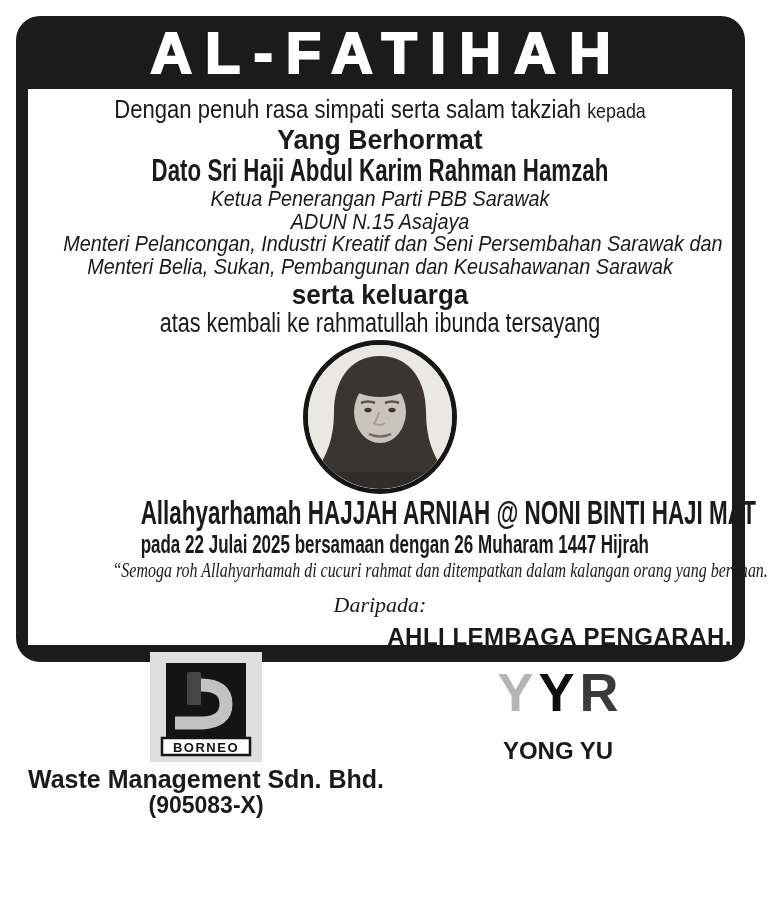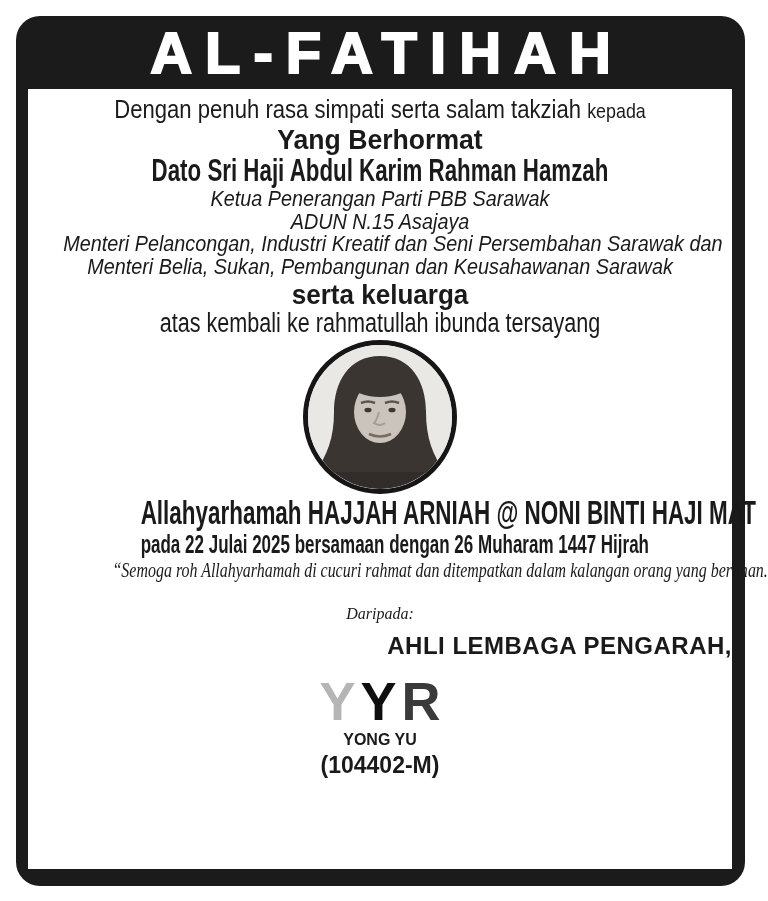--- a/index.html
+++ b/index.html
@@ -1,21 +1,21 @@
 <!DOCTYPE html>
 <html><head>
 <meta charset="utf-8">
 <style>
   html,body{margin:0;padding:0;overflow:hidden;}
   body{
     width:768px;height:901px;background:#ffffff;
     font-family:"Liberation Sans", sans-serif;color:#1a1a1a;position:relative;
   }
   .frame{
-    position:absolute;left:16px;top:16px;width:729px;height:870px;
+    position:absolute;left:16px;top:16px;width:729px;height:646px;
     background:#1b1b1b;border-radius:24px;
   }
   .masthead{
     height:73px;display:flex;align-items:center;justify-content:center;
   }
   .masthead span{
     color:#ffffff;font-size:58px;font-weight:bold;letter-spacing:13px;margin-right:-13px;
     -webkit-text-stroke:2px #ffffff;line-height:73px;
   }
   .panel{
@@ -27,28 +27,28 @@
   .intro .small{font-size:21px;}
   .honorific{font-size:28px;font-weight:bold;line-height:29px;transform:scaleX(.95);}
   .recipient{font-size:31px;font-weight:bold;line-height:34px;transform:scaleX(.72);}
   .rtitle{font-size:22px;font-style:italic;line-height:22.5px;transform:scaleX(.90);}
   .family{font-size:28px;font-weight:bold;line-height:29px;margin-top:2px;transform:scaleX(.93);}
   .occasion{font-size:27px;line-height:29px;transform:scaleX(.80);}
   .photo-wrap{display:flex;justify-content:center;margin:2px 0 2px 0;}
   .deceased-name{font-size:33px;font-weight:bold;line-height:33px;transform:scaleX(.68);}
   .date-line{font-size:25px;font-weight:bold;line-height:27px;margin-top:2px;transform:scaleX(.68);}
   .quote{font-family:"Liberation Serif", serif;font-style:italic;font-size:21px;line-height:24px;transform:scaleX(.76);}
-  .daripada{font-family:"Liberation Serif", serif;font-style:italic;font-size:16px;line-height:24px;margin-top:20px;}
+  .daripada{font-family:"Liberation Serif", serif;font-style:italic;font-size:22px;line-height:24px;margin-top:11px;}
   .group-line{font-size:24px;font-weight:bold;line-height:26px;letter-spacing:.5px;text-align:right;}
   .group-line.first{margin-top:7px;}
   .companies{display:flex;margin-top:2px;}
   .company{flex:1 1 50%;display:flex;flex-direction:column;align-items:center;}
   .company .cname{font-size:25px;font-weight:bold;line-height:27px;white-space:nowrap;}
   .company .creg{font-size:23px;font-weight:bold;line-height:25px;}
-  .company .cname1{font-size:16px;font-weight:bold;line-height:26px;margin-top:1px;}
+  .company .cname1{font-size:24px;font-weight:bold;line-height:26px;margin-top:21px;}
   .borneo-logo{margin-top:0;}
   .company .cname.left-name{margin-top:4px;}
   .yyr{font-size:54px;font-weight:bold;line-height:50px;letter-spacing:5px;margin-top:15px;margin-right:-5px;}
 </style>
 </head>
 <body>
 
 <div class="frame">
 
   <div class="masthead">
@@ -99,25 +99,36 @@
 
     <div class="ln deceased-name">Allahyarhamah HAJJAH ARNIAH @ NONI BINTI HAJI MAT</div>
     <div class="ln date-line">pada 22 Julai 2025 bersamaan dengan 26 Muharam 1447 Hijrah</div>
     <div class="ln quote">“Semoga roh Allahyarhamah di cucuri rahmat dan ditempatkan dalam kalangan orang yang beriman. Aamiin”</div>
 
     <div class="ln daripada">Daripada:</div>
     <div class="ln group-line first">AHLI LEMBAGA PENGARAH,</div>
 
     <div class="companies">
 
+      <div class="company">
+        <svg class="borneo-logo" width="112" height="110" viewBox="0 0 112 110" role="img">
+          <rect x="0" y="0" width="112" height="110" fill="#dedede"></rect>
+          <rect x="16" y="11" width="80" height="74" fill="#141414"></rect>
+          <rect x="37" y="20" width="14" height="33" rx="1.5" fill="#454545"></rect>
+          <path d="M51 33 Q 76 33 76 52 Q 76 70 52 71 L 25 71" stroke="#c3c2c1" stroke-width="13" fill="none"></path>
+          <rect x="12" y="86" width="88" height="17" fill="#ffffff" stroke="#141414" stroke-width="2.5"></rect>
+          <text x="56" y="99.5" text-anchor="middle" font-family="Liberation Sans, sans-serif" font-size="13" font-weight="bold" letter-spacing="1.5" fill="#111111">BORNEO</text>
+        </svg>
+        <div class="cname left-name">Waste Management Sdn. Bhd.</div>
+        <div class="creg">(905083-X)</div>
+      </div>
 
       <div class="company">
         <div class="yyr">
           <span style="color:#b5b5b5">Y</span><span style="color:#0e0e0e">Y</span><span style="color:#3a3a3a">R</span>
         </div>
         <div class="cname1">YONG YU</div>
-        <div class="creg">(104402-M)</div>
       </div>
 
     </div>
 
   </div>
 </div>
 
 </body></html>

